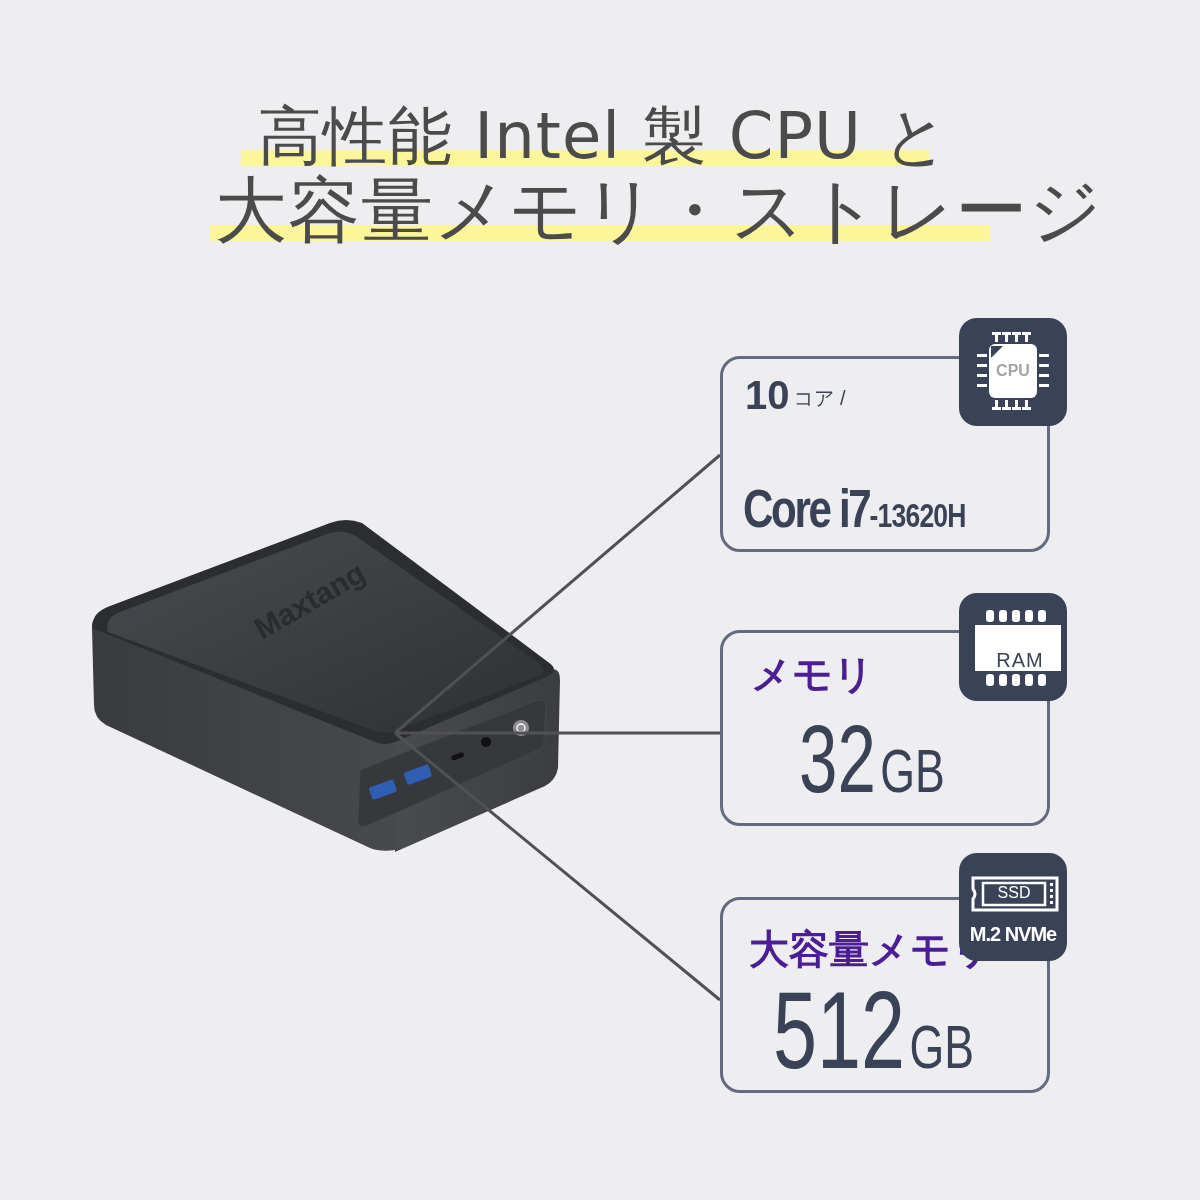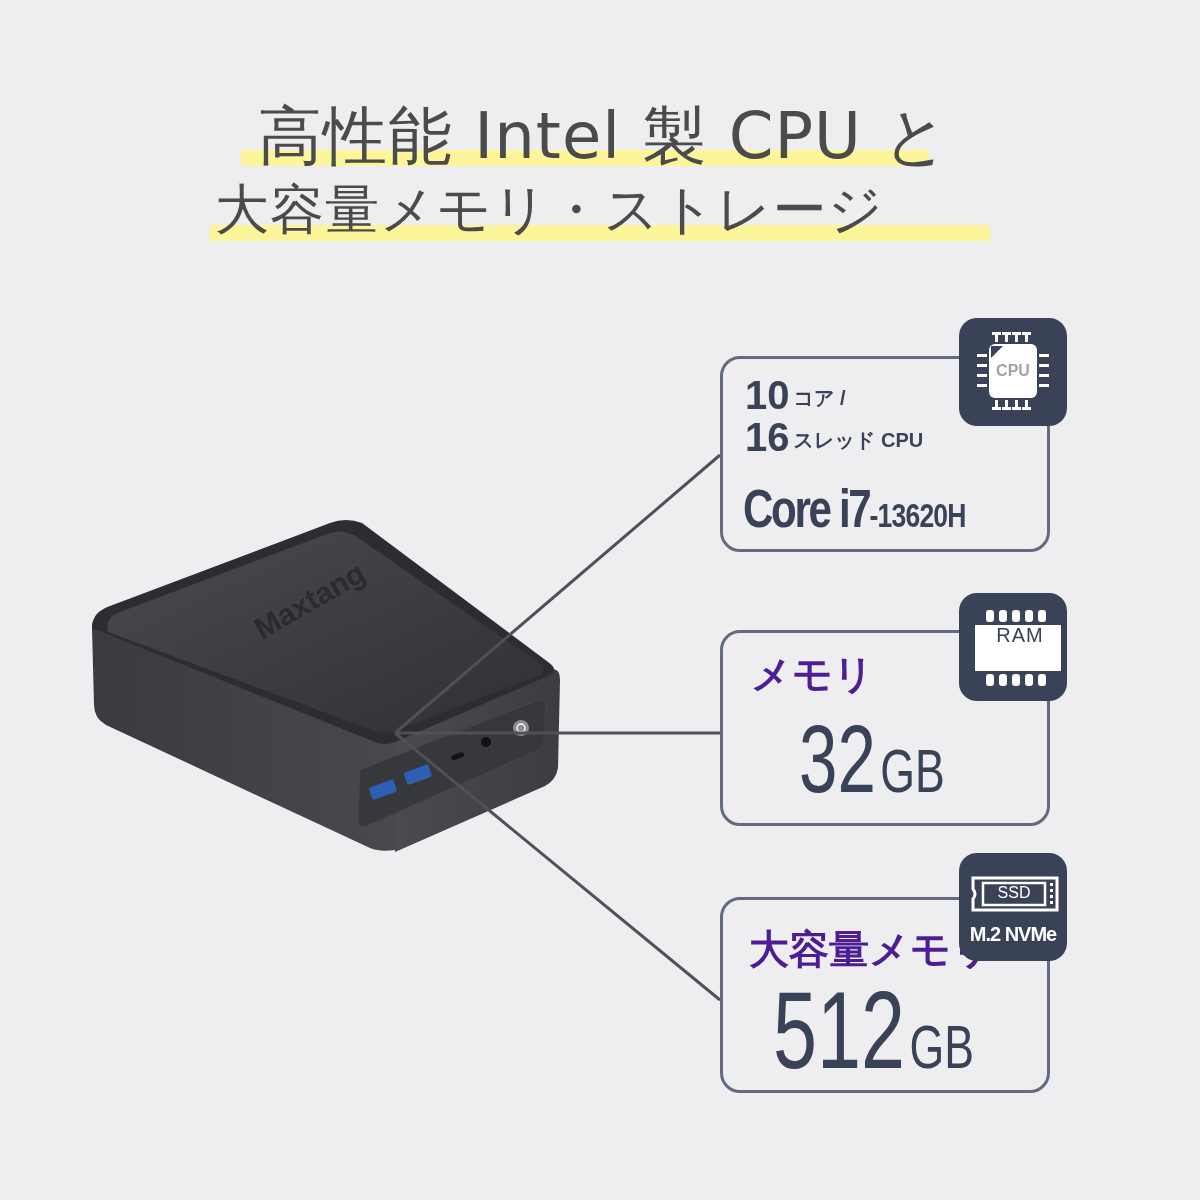--- a/index.html
+++ b/index.html
@@ -3,39 +3,39 @@
 <meta charset="utf-8">
 <style>
   html, body { margin:0; padding:0; }
   body { width:1200px; height:1200px; background:#eeeef0; position:relative; overflow:hidden;
          font-family:"DejaVu Sans","Liberation Sans",sans-serif; color:#4a4a4a; }
   .headline { position:absolute; left:0; top:0; width:1200px; }
   .hl-line { position:absolute; font-weight:normal; font-size:66px; line-height:80px; color:#4b4b4b;
              white-space:nowrap; letter-spacing:1px; }
   .hl-mark { position:absolute; background:#fdf59a; height:16px; }
   .line1 { left:258px; top:96px; font-size:64px; }
-  .line2 { left:215px; top:170px; font-size:54px; }
+  .line2 { left:215px; top:170px; font-size:72px; }
   .mark1 { left:241px; top:150px; width:688px; }
   .mark2 { left:210px; top:225px; width:780px; }
 
   .card { position:absolute; border:3px solid #646b80; border-radius:20px; background:#eeeef0; box-sizing:border-box; }
   .badge { position:absolute; background:#394257; border-radius:18px; box-sizing:border-box; }
 
   #cpu-card { left:720px; top:356px; width:330px; height:196px; }
   #ram-card { left:720px; top:630px; width:330px; height:196px; }
   #ssd-card { left:720px; top:897px; width:330px; height:196px; }
 
   #cpu-badge { left:959px; top:318px; width:108px; height:108px; }
   #ram-badge { left:959px; top:593px; width:108px; height:108px; }
   #ssd-badge { left:959px; top:853px; width:108px; height:108px; }
 
   .big-num-row { position:absolute; font-family:"Liberation Sans",sans-serif; font-weight:bold; color:#394257; white-space:nowrap; }
   .cores { left:22px; top:14px; font-size:40px; line-height:44px; }
   .threads { left:22px; top:56px; font-size:40px; line-height:44px; }
-  .small-jp { font-size:20px; font-weight:bold; margin-left:4px; vertical-align:4px; }
+  .small-jp { font-size:20px; font-weight:normal; margin-left:4px; vertical-align:4px; }
   .core-model { position:absolute; left:20px; top:118px; font-family:"Liberation Sans",sans-serif; font-weight:bold;
                 font-size:54px; color:#394257; letter-spacing:-3px; transform:scaleX(0.78); transform-origin:left top; white-space:nowrap; }
   .core-model .suffix { font-size:34px; letter-spacing:-1px; }
 
   .label-jp { position:absolute; font-size:40px; font-weight:bold; color:#4c1d95; white-space:nowrap; }
   .ram-label { left:28px; top:14px; }
   .ssd-label { left:26px; top:22px; }
   .cap { position:absolute; font-family:"Liberation Sans",sans-serif; color:#394257; white-space:nowrap;
          transform:scaleX(0.72); transform-origin:left top; }
   .ram-cap { left:76px; top:76px; font-size:96px; line-height:100px; }
@@ -94,23 +94,20 @@
     <line x1="395" y1="733" x2="720" y2="455"></line>
     <line x1="395" y1="733" x2="720" y2="733"></line>
     <line x1="395" y1="733" x2="720" y2="1000"></line>
   </g>
 </svg>
 
 <div class="card" id="cpu-card">
   <div class="big-num-row cores">
     <span>10</span><span class="small-jp">コア /</span>
   </div>
-  <div class="big-num-row threads">
-    <span>16</span><span class="small-jp">スレッド CPU</span>
-  </div>
   <div class="core-model">
     <span>Core i7</span><span class="suffix">-13620H</span>
   </div>
 </div>
 <div class="badge" id="cpu-badge">
   <svg width="108" height="108" viewBox="0 0 108 108">
     <g fill="#fff">
       <rect x="30" y="26" width="48" height="54" rx="6"></rect>
       <g>
         <rect x="36" y="14" width="3" height="10"></rect>
@@ -159,21 +156,21 @@
         <rect x="53" y="17" width="8" height="12" rx="3"></rect>
         <rect x="66" y="17" width="8" height="12" rx="3"></rect>
         <rect x="79" y="17" width="8" height="12" rx="3"></rect>
       <rect x="27" y="81" width="8" height="12" rx="3"></rect>
         <rect x="40" y="81" width="8" height="12" rx="3"></rect>
         <rect x="53" y="81" width="8" height="12" rx="3"></rect>
         <rect x="66" y="81" width="8" height="12" rx="3"></rect>
         <rect x="79" y="81" width="8" height="12" rx="3"></rect>
     </g>
   </svg>
-  <div class="badge-text" style="left:16px; top:31px; width:90px; font-size:20px; font-weight:normal; color:#394257; letter-spacing:1px;">RAM</div>
+  <div class="badge-text" style="left:16px; top:56px; width:90px; font-size:20px; font-weight:normal; color:#394257; letter-spacing:1px;">RAM</div>
 </div>
 
 <div class="card" id="ssd-card">
   <div class="label-jp ssd-label">大容量メモリ</div>
   <div class="cap ssd-cap">
     <span>512</span><span class="unit">GB</span>
   </div>
 </div>
 <div class="badge" id="ssd-badge">
   <svg width="108" height="108" viewBox="0 0 108 108">

